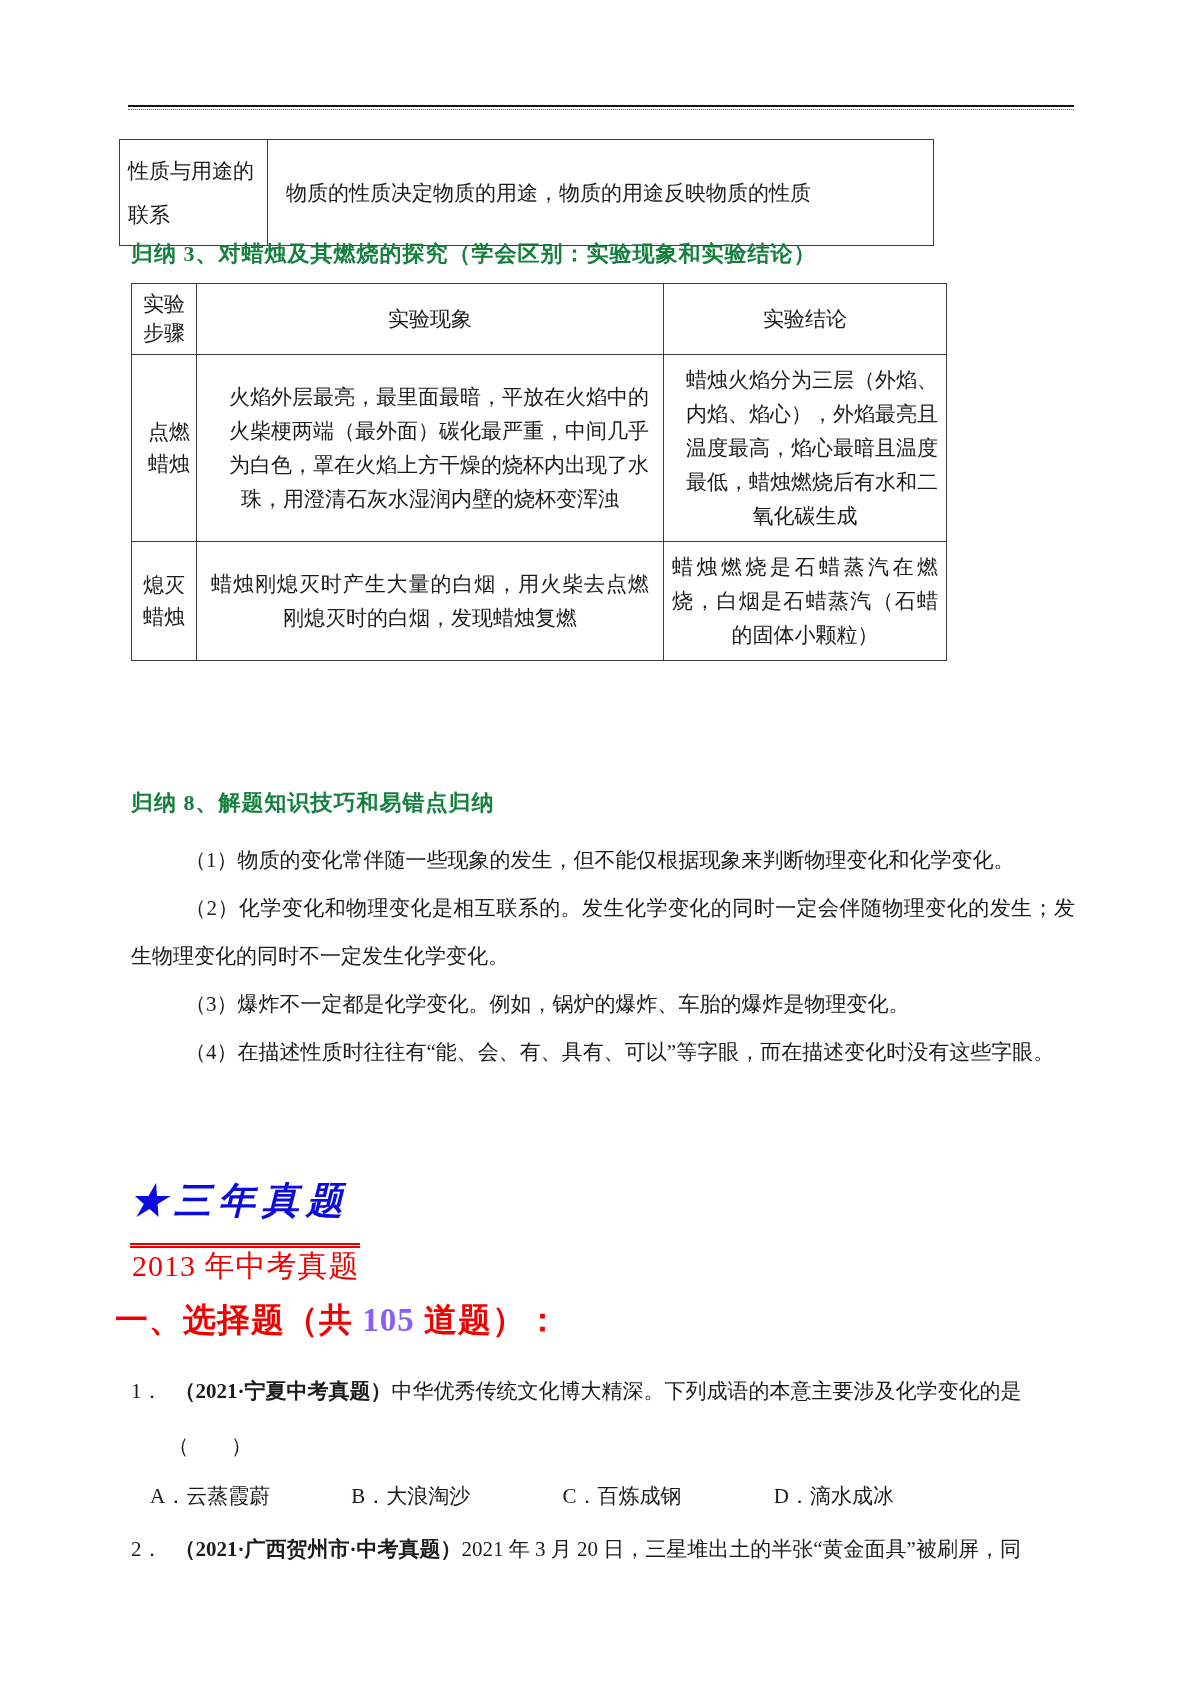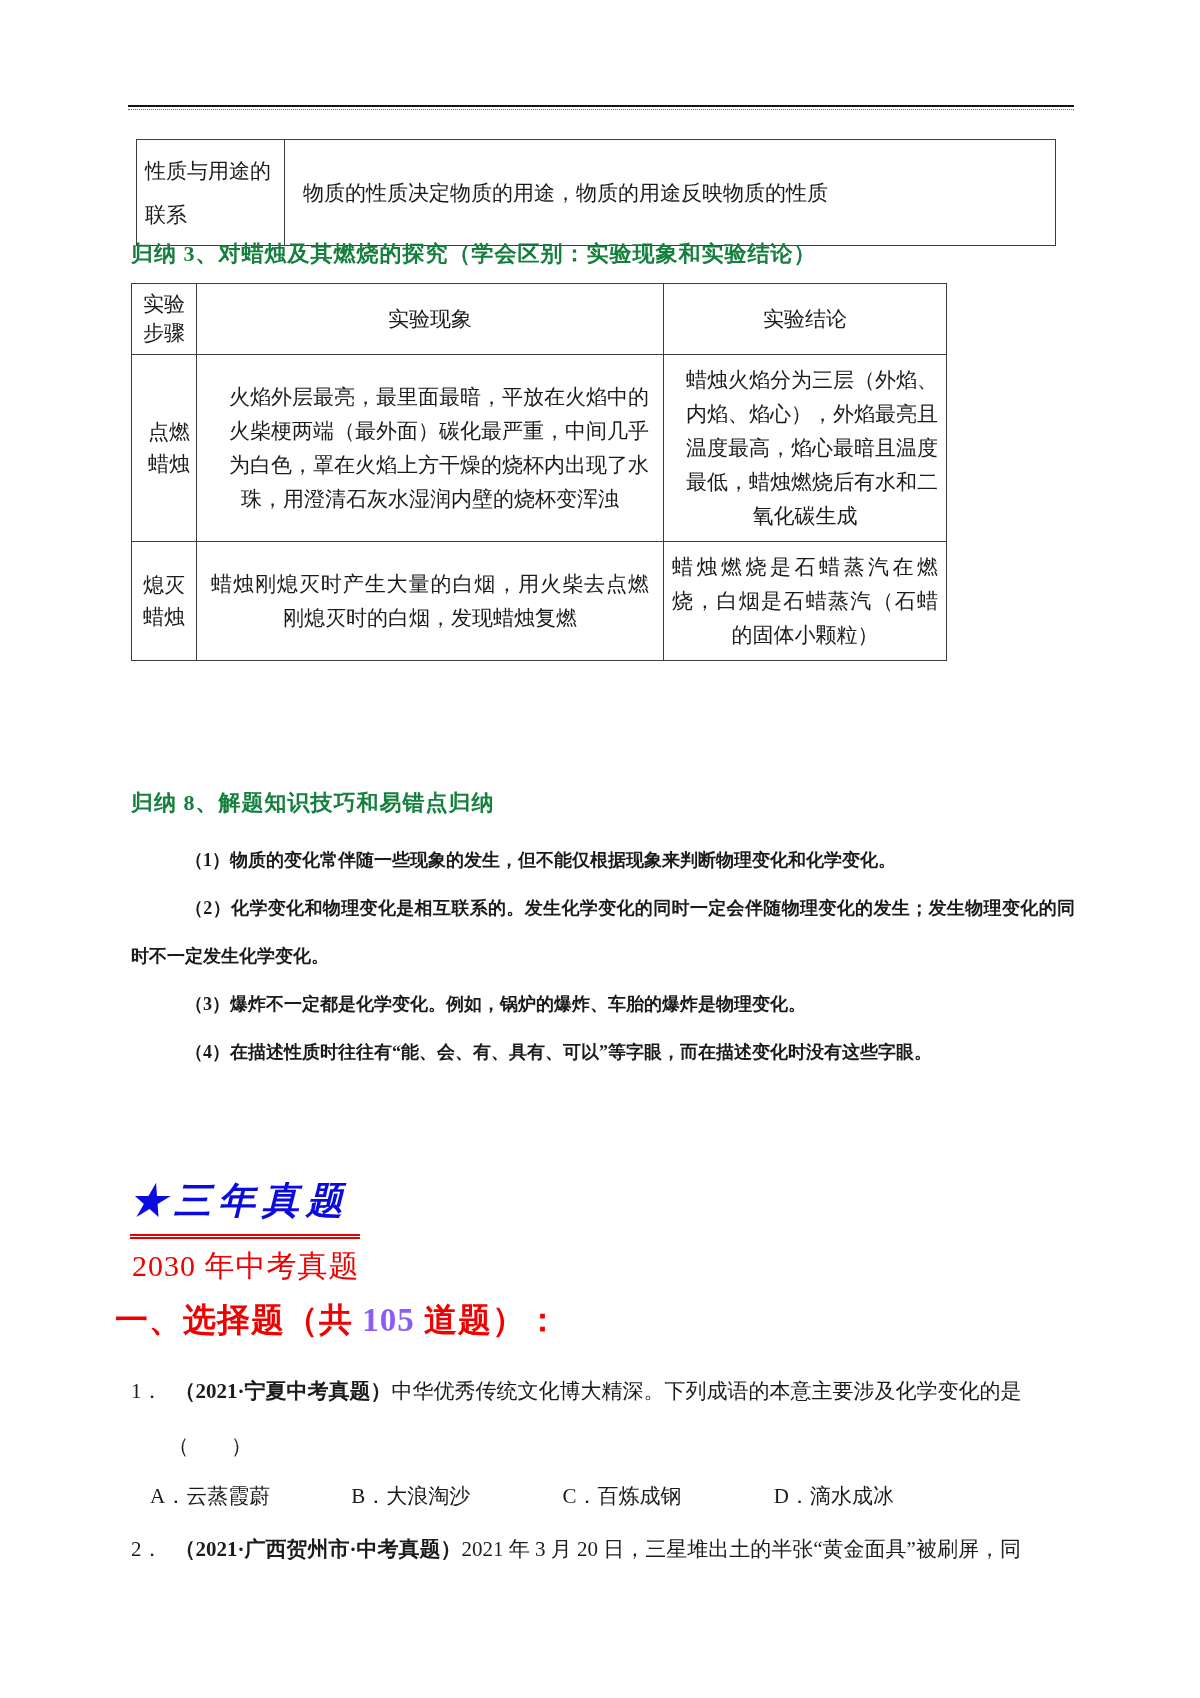--- a/index.html
+++ b/index.html
@@ -12,21 +12,21 @@
     overflow:hidden;
   }
   
   .top-rule{
     position:absolute;left:128px;top:105px;width:946px;height:2px;
     border-top:2px solid #141414;border-bottom:1px dotted #666;
   }
   
   table{border-collapse:collapse;table-layout:fixed;}
   td{border:1px solid #3c3c3c;font-size:21px;vertical-align:middle;}
-  .t1{position:absolute;left:136px;top:139px;width:920px;}
+  .t1{position:absolute;left:119px;top:139px;width:815px;}
   .t1 .label-cell{width:131px;padding:6px 8px;line-height:44px;text-align:left;height:93px;}
   .t1 .value-cell{padding:6px 18px;line-height:32px;text-align:left;}
   .t2{position:absolute;left:131px;top:283px;width:815px;}
   .t2 td{line-height:34px;}
   .t2 .step-col{width:65px;text-align:center;padding:4px 6px;line-height:32px;}
   .t2 .head-row td{height:62px;text-align:center;line-height:29px;}
   .t2 .data-cell{
     padding:8px 14px;
     text-align:justify;text-align-last:center;
     text-justify:inter-ideograph;
@@ -39,30 +39,30 @@
   .sec-heading{
     position:absolute;left:131px;
     font-size:22px;font-weight:bold;color:#15803d;
     letter-spacing:1px;white-space:nowrap;
   }
   .h-sum3{top:239px;}
   .h-sum4{top:788px;}
   
   .points{
     position:absolute;left:131px;top:836px;width:944px;
-    font-size:18px;line-height:48px;text-align:justify;font-weight:bold;
+    font-size:21px;line-height:48px;text-align:justify;
   }
   .points p{margin:0;text-indent:54px;}
   
   .banner{
     position:absolute;left:130px;top:1176px;
     font-size:37px;font-weight:bold;font-style:italic;
     color:#0b0bdf;letter-spacing:7px;
     border-bottom:5px double #e80000;
-    padding:0 10px 8px 0;
+    padding:0 10px 17px 0;
     font-family:"Liberation Serif","DejaVu Serif",serif;
   }
   .year-heading{
     position:absolute;left:132px;top:1246px;
     font-size:30px;color:#f00000;letter-spacing:1px;white-space:nowrap;
   }
   .choice-heading{
     position:absolute;left:115px;top:1298px;
     font-size:33px;font-weight:bold;color:#f00000;
     letter-spacing:1px;white-space:nowrap;
@@ -128,21 +128,21 @@
 
   <div class="points">
     <p>（1）物质的变化常伴随一些现象的发生，但不能仅根据现象来判断物理变化和化学变化。</p>
     <p>（2）化学变化和物理变化是相互联系的。发生化学变化的同时一定会伴随物理变化的发生；发生物理变化的同时不一定发生化学变化。</p>
     <p>（3）爆炸不一定都是化学变化。例如，锅炉的爆炸、车胎的爆炸是物理变化。</p>
     <p>（4）在描述性质时往往有“能、会、有、具有、可以”等字眼，而在描述变化时没有这些字眼。</p>
   </div>
 
   <div class="banner">★三年真题</div>
 
-  <div class="year-heading">2030 年中考真题</div>
+  <div class="year-heading">2013 年中考真题</div>
 
   <div class="choice-heading">
     <span>一、选择题（共 </span><span class="count">105</span><span> 道题）：</span>
   </div>
 
   <div class="qline q1-main">
     <span class="q-number">1．</span><span class="q-source">（2021·宁夏中考真题）</span><span>中华优秀传统文化博大精深。下列成语的本意主要涉及化学变化的是</span>
   </div>
   <div class="qline q1-bracket">（　　）</div>
   <div class="qline q1-options">

